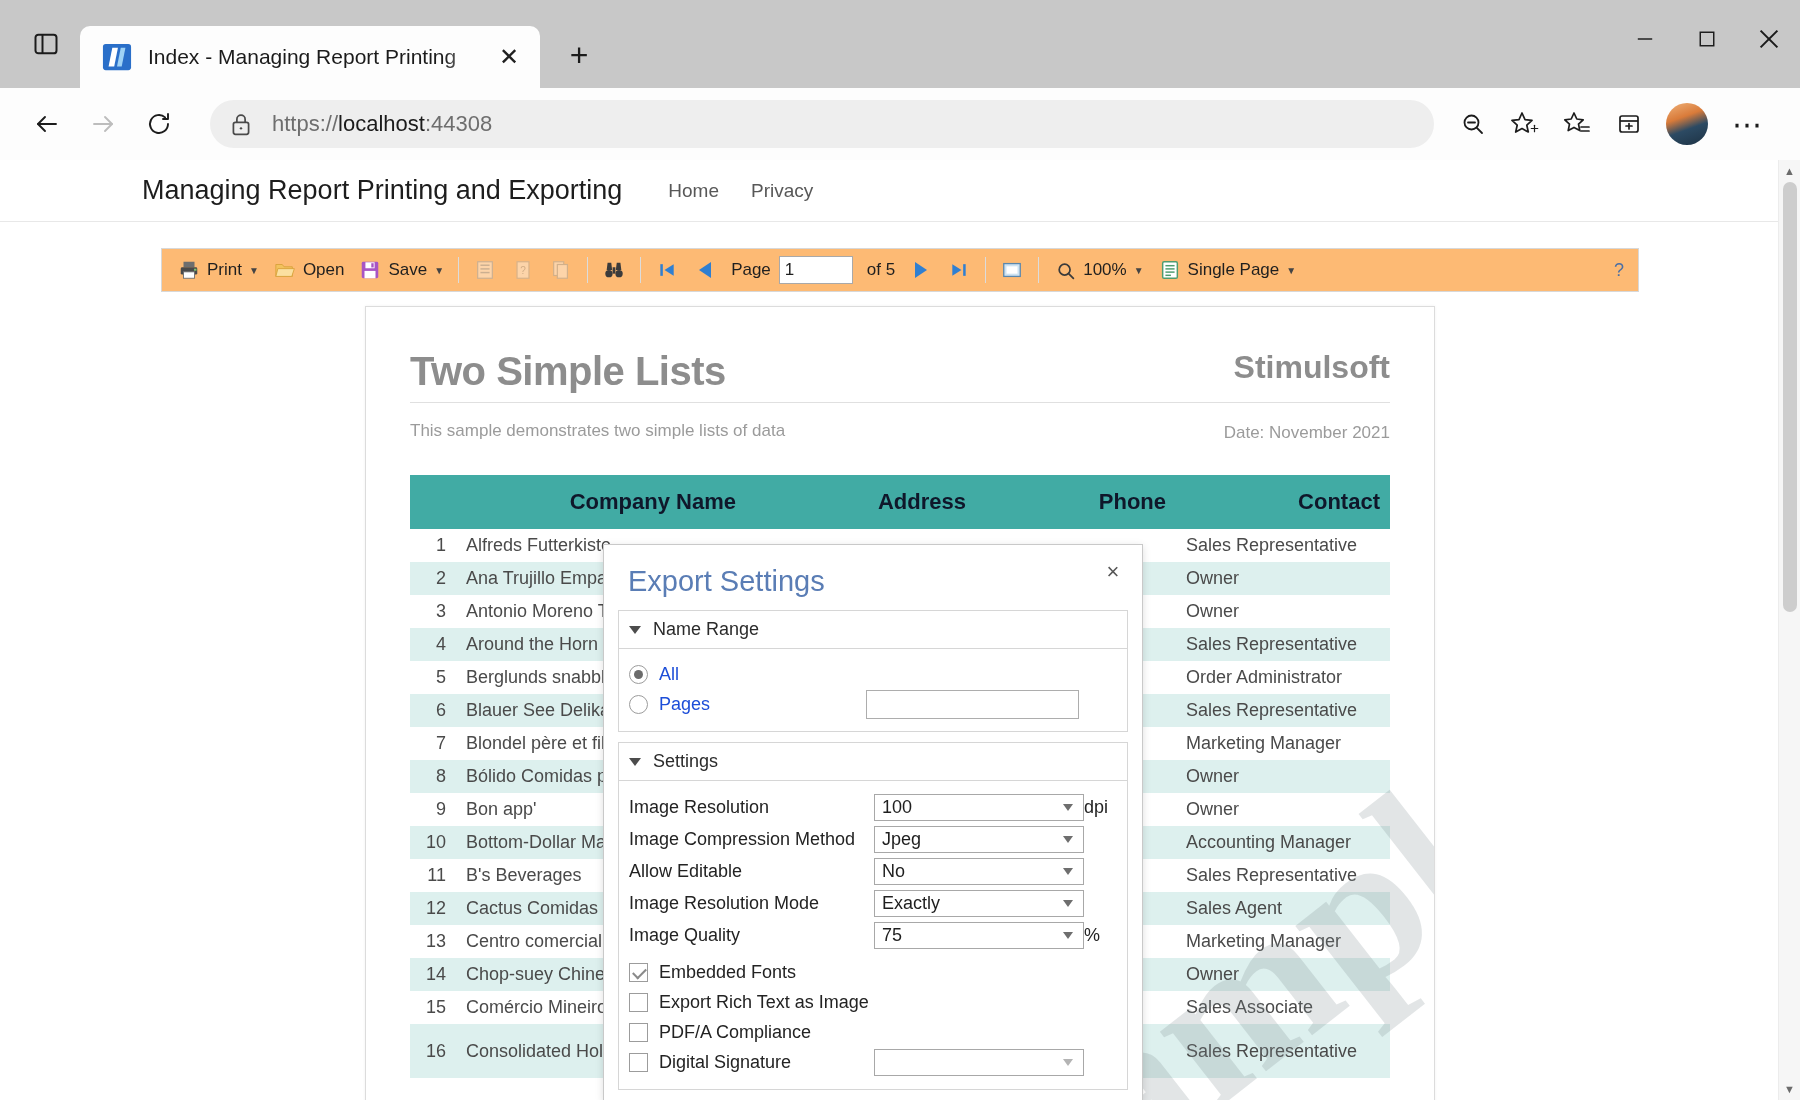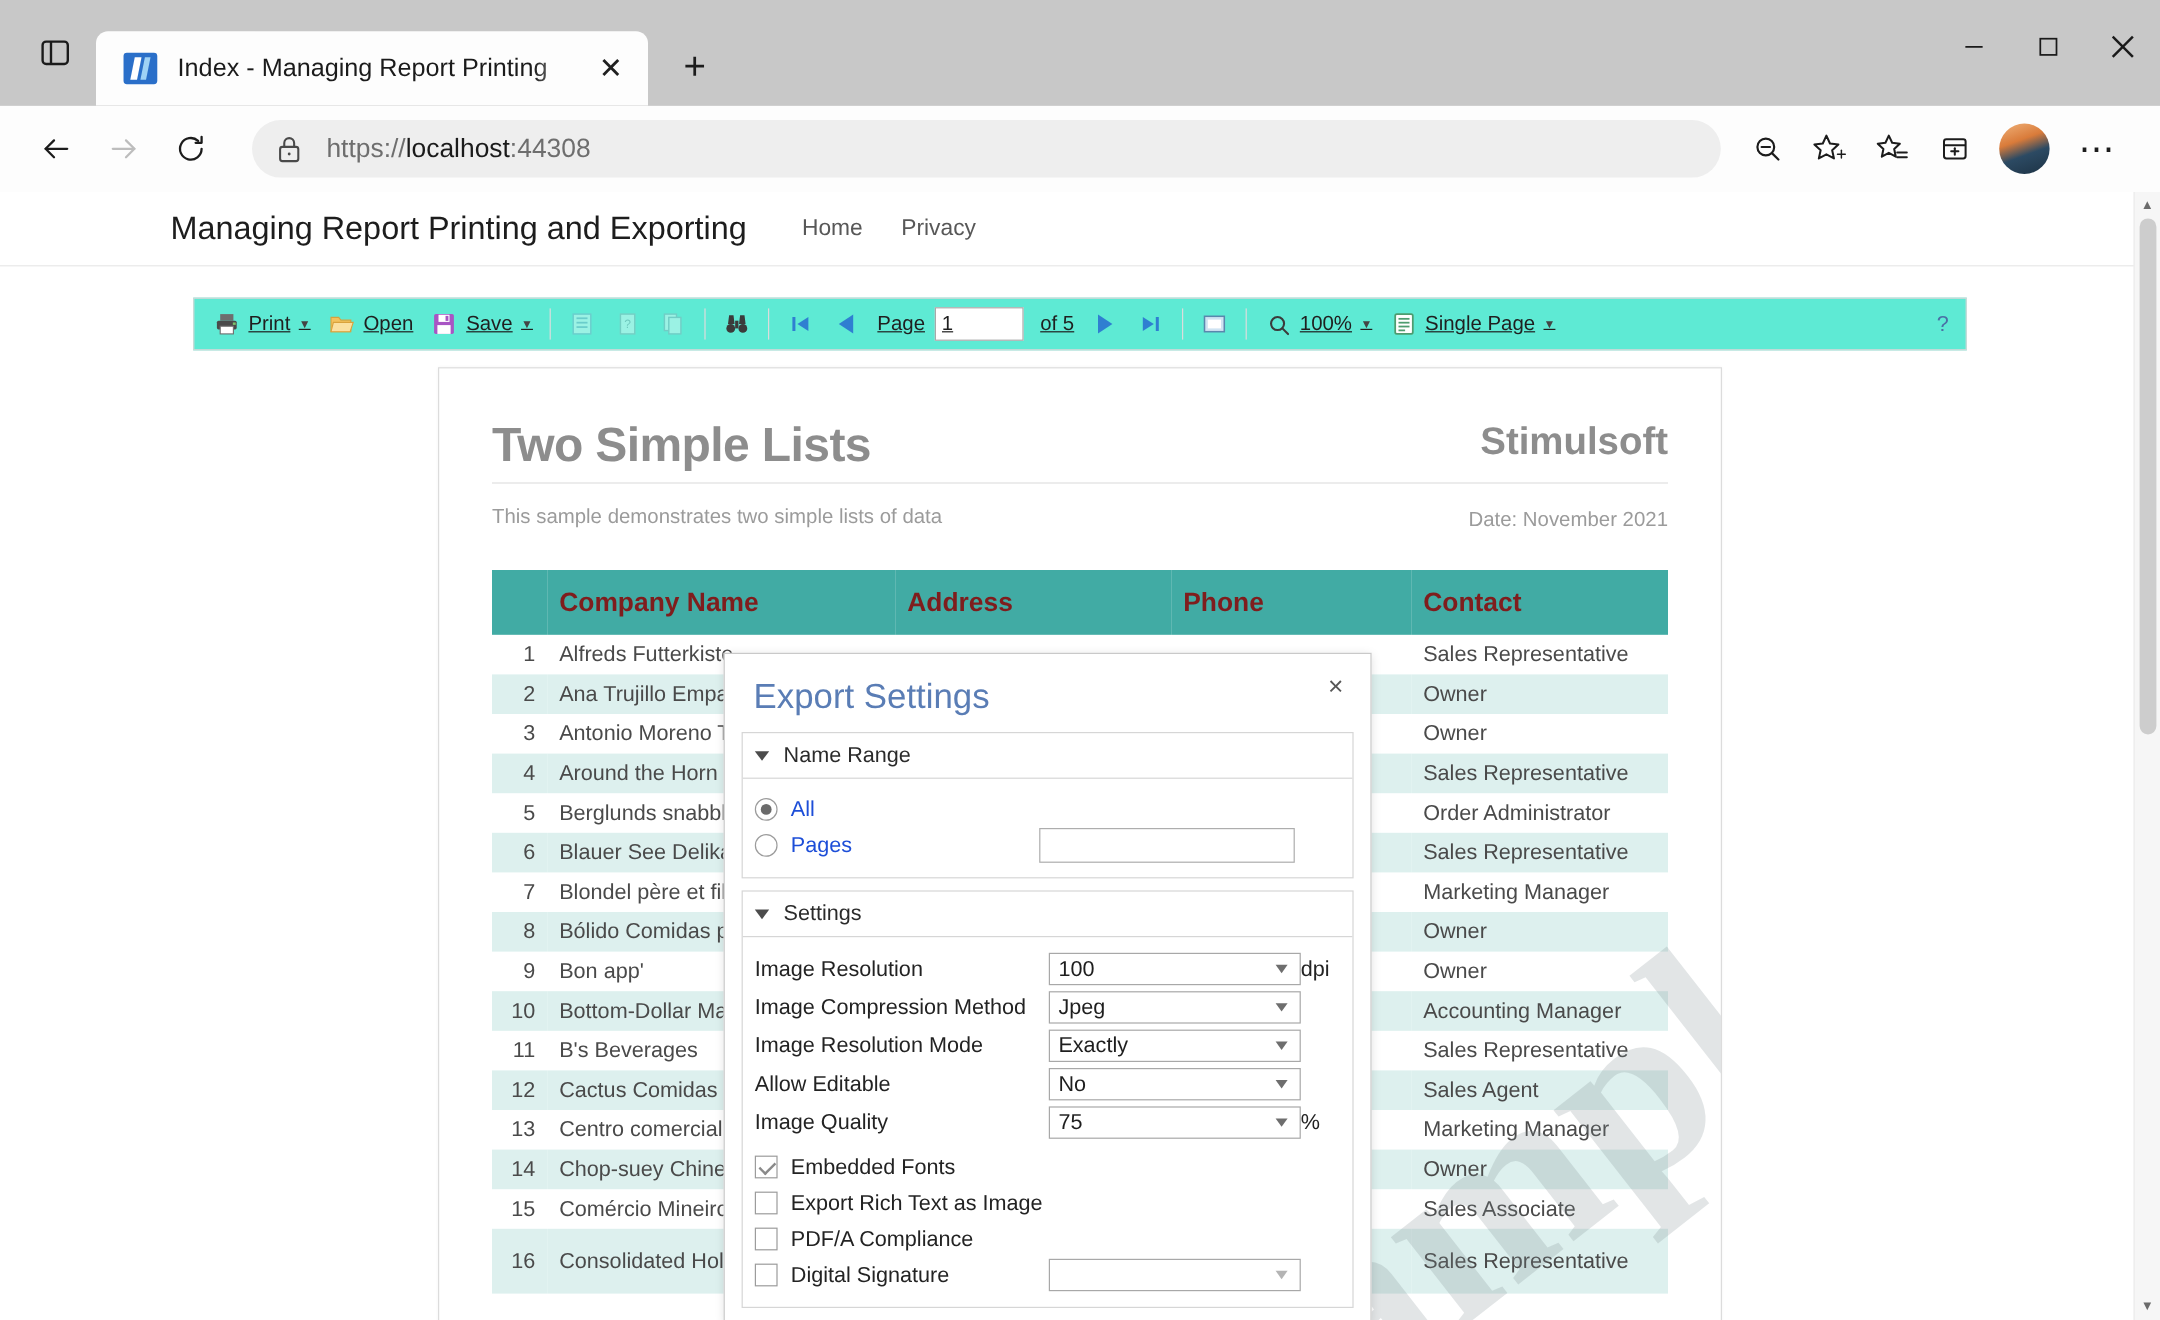--- a/index.html
+++ b/index.html
@@ -102,22 +102,22 @@
     display: flex; align-items: center; padding-left: 142px;
   }
   .site-title { font-size: 27px; color: #1d1d1d; font-weight: 400; }
   .site-nav { display: flex; margin-left: 30px; }
   .site-nav a { font-size: 19px; color: #585858; text-decoration: none; margin: 0 16px; }
 
   
   .report-area { position: relative; padding-top: 26px; }
   .toolbar {
     margin: 0 auto; width: 1478px; height: 44px; border: 1px solid #d8d8d8;
-    background: #5eead4; display: flex; align-items: center; padding: 0 8px;
-    font-size: 17px; color: #1f1f1f; position: relative; text-decoration: underline;
+    background: #fdba74; display: flex; align-items: center; padding: 0 8px;
+    font-size: 17px; color: #1f1f1f; position: relative;
   }
   .tb-item { display: flex; align-items: center; height: 36px; padding: 0 7px; white-space: nowrap; }
   .tb-item .lbl { margin-left: 6px; }
   .caret { margin-left: 7px; font-size: 10px; color: #444; }
   .tb-sep { width: 1px; height: 26px; background: #dcdcdc; margin: 0 7px; }
   .tb-ico { width: 24px; height: 24px; display:flex; align-items:center; justify-content:center; }
   .tb-ico.dim { opacity: .38; }
   .page-input {
     width: 74px; height: 28px; border: 1px solid #a9a9a9; background:#fff;
     font-size: 17px; padding: 0 5px; color:#1f1f1f; font-family: inherit;
@@ -136,22 +136,22 @@
   }
   .rpt-head { display:flex; justify-content: space-between; padding: 42px 44px 0; }
   .rpt-title { font-size: 40px; font-weight: bold; color: #8d8d8d; letter-spacing: -.5px; }
   .rpt-sub { font-size: 17px; color: #9b9b9b; margin-top: 10px; }
   .rpt-brand { font-size: 32px; font-weight: bold; color: #8d8d8d; text-align: right;}
   .rpt-date { font-size: 17px; color: #9b9b9b; margin-top: 12px; text-align: right;}
   .rpt-rule { height:1px; background:#e0e0e0; margin: 8px 44px 0; }
 
   .rpt-table { margin: 32px 44px 0; width: calc(100% - 88px); border-collapse: collapse; }
   .rpt-table th {
-    background: #41aba4; color: #7f1d1d; font-size: 22px; font-weight: bold;
-    padding: 14px 10px; text-align: left;
+    background: #41aba4; color: #0f172a; font-size: 22px; font-weight: bold;
+    padding: 14px 10px; text-align: right;
   }
   .rpt-table td { font-size: 18px; color: #4a4a4a; padding: 6px 10px; }
   .rpt-table tr.alt td { background: #ddf0ee; }
   .col-no { width: 46px; text-align: right; }
   .col-name { width: 290px; }
   .col-addr { width: 230px; }
   .col-phone { width: 200px; }
   .watermark {
     position: absolute; left: 560px; top: 560px; font-size: 210px; color: rgba(125,135,140,.22);
     font-weight: bold; transform: rotate(-38deg); pointer-events:none; font-family:"Liberation Serif", serif;
@@ -705,31 +705,31 @@
 
               <div class="field-row">
                 <span class="field-label">Image Compression Method</span>
                 <span class="combo">
                   <span class="cv">Jpeg</span>
                   <span class="ca"></span>
                 </span>
               </div>
 
               <div class="field-row">
+                <span class="field-label">Allow Editable</span>
+                <span class="combo">
+                  <span class="cv">No</span>
+                  <span class="ca"></span>
+                </span>
+              </div>
+
+              <div class="field-row">
                 <span class="field-label">Image Resolution Mode</span>
                 <span class="combo">
                   <span class="cv">Exactly</span>
-                  <span class="ca"></span>
-                </span>
-              </div>
-
-              <div class="field-row">
-                <span class="field-label">Allow Editable</span>
-                <span class="combo">
-                  <span class="cv">No</span>
                   <span class="ca"></span>
                 </span>
               </div>
 
               <div class="field-row">
                 <span class="field-label">Image Quality</span>
                 <span class="combo">
                   <span class="cv">75</span>
                   <span class="ca"></span>
                 </span>

